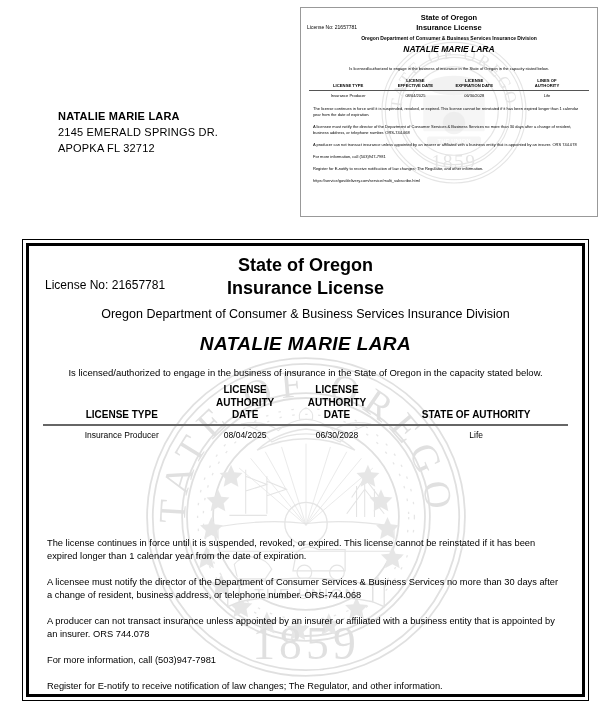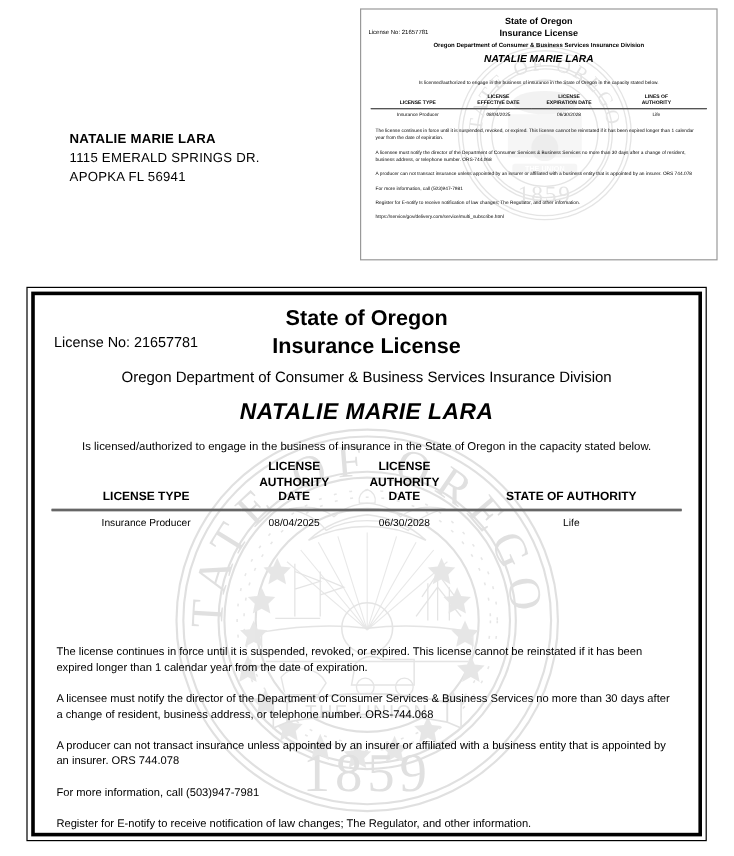--- a/index.html
+++ b/index.html
@@ -244,22 +244,22 @@
     font-size: 9.3px;
     line-height: 13px;
     margin: 0 0 13px 0;
   }
 </style>
 </head>
 <body>
 
 <div id="address-block">
   <div class="addr-name">NATALIE MARIE LARA</div>
-  <div>1115 EMERALD SPRINGS DR.</div>
-  <div>APOPKA FL 56941</div>
+  <div>2145 EMERALD SPRINGS DR.</div>
+  <div>APOPKA FL 32712</div>
 </div>
 
 <div id="mini-card">
   <div class="mini-inner">
 
     <div class="seal mini-seal">
       <svg viewBox="0 0 400 400" xmlns="http://www.w3.org/2000/svg">
         <defs>
           <path id="arcTopM" d="M 60,200 A 140,140 0 0 1 340,200" fill="none"></path>
         </defs>

